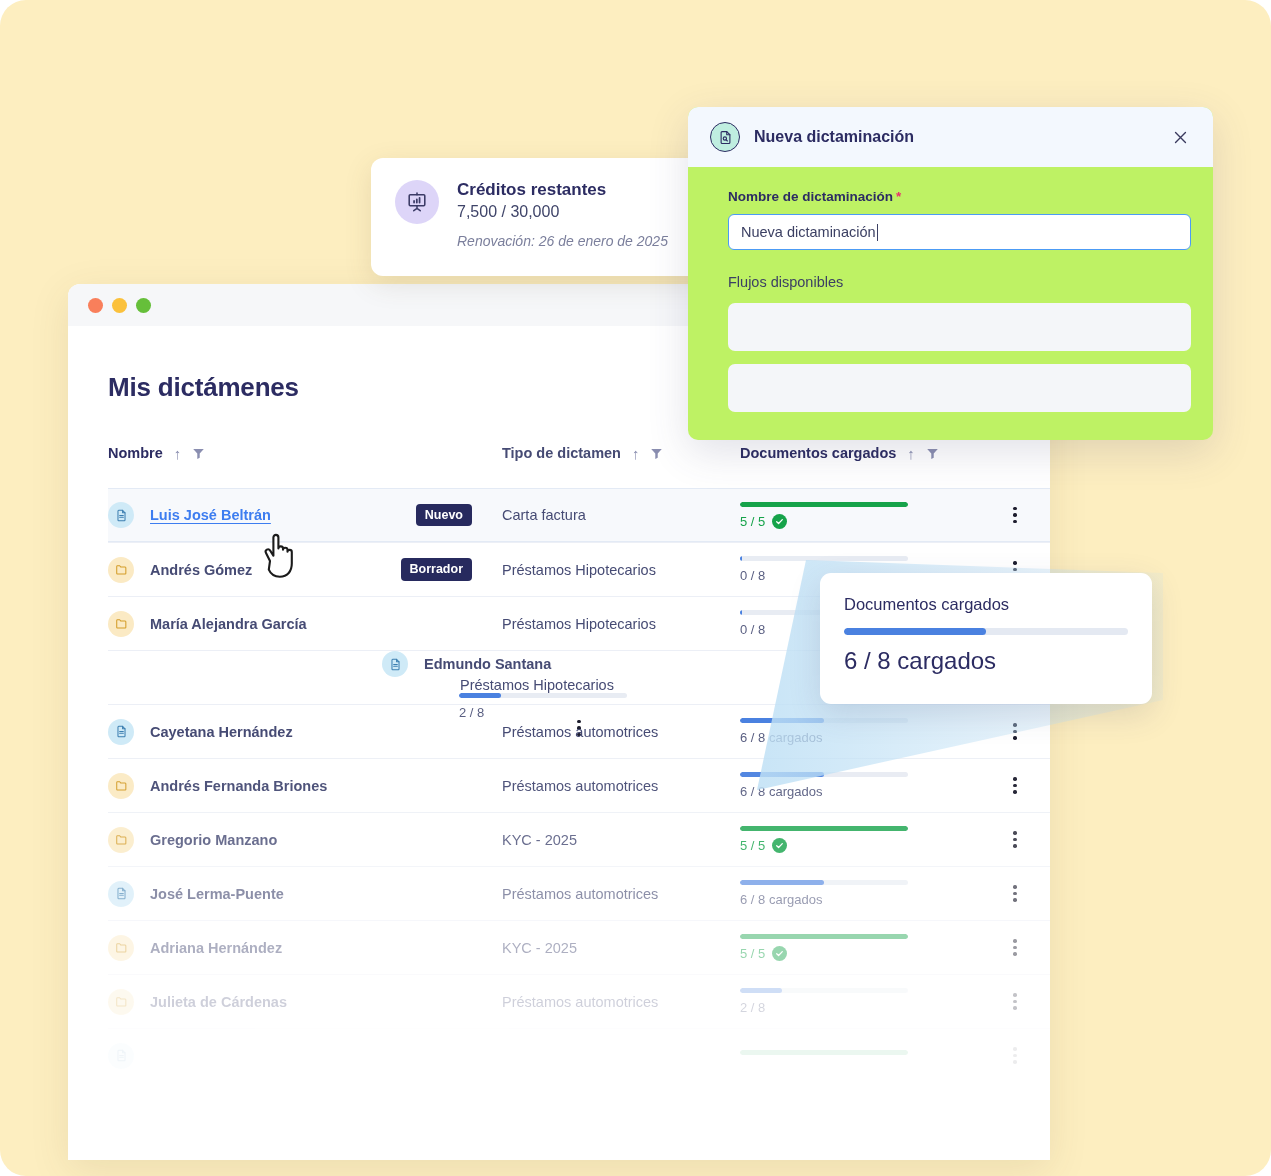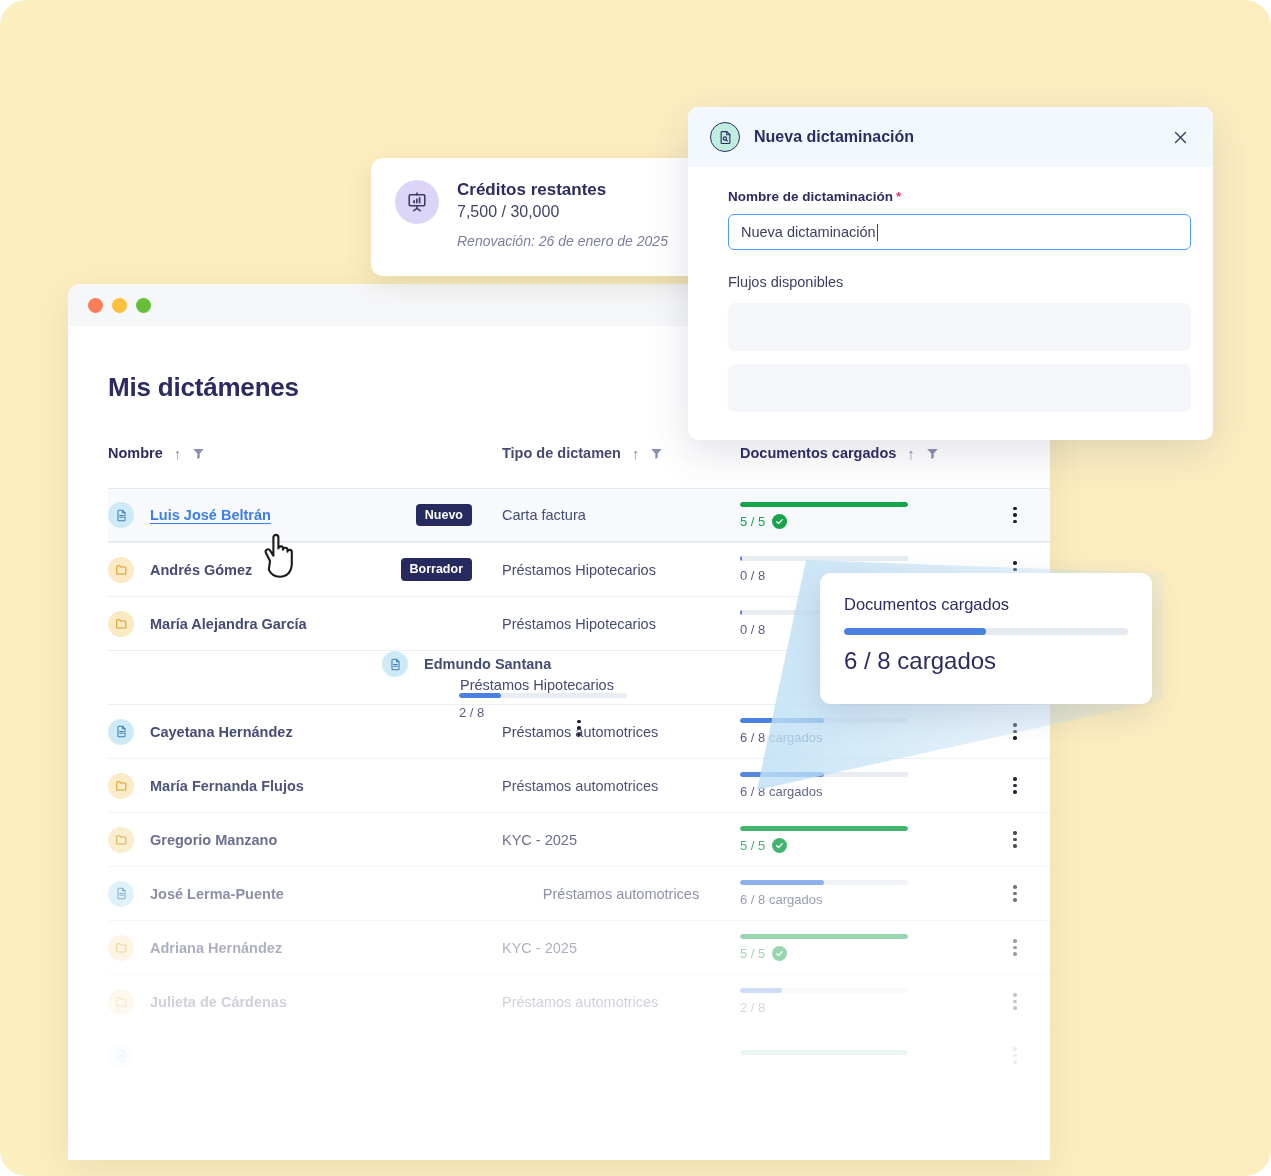--- a/index.html
+++ b/index.html
@@ -151,21 +151,21 @@
   #credits-renewal {
     font-size: 14px; color: #7b7f9c; font-style: italic; margin-top: 12px;
     white-space: nowrap;
   }
 
   
   #modal {
     position: absolute;
     left: 688px; top: 107px;
     width: 525px; height: 333px;
-    background: #ffffff;
+    background: #bef264;
     border-radius: 10px;
     box-shadow: 0 12px 40px rgba(70,70,110,.16);
     overflow: hidden;
     z-index: 5;
   }
   #modal-header {
     height: 60px; background: #f3f8fe;
     display: flex; align-items: center;
     padding: 0 20px 0 22px; gap: 14px;
   }
@@ -438,21 +438,21 @@
                 </span>
               </div>
             </div>
             <div class="row" style="opacity: 0.95;">
               <div class="c-name">
                 <span class="ficon fold">
                   <svg width="13" height="13" viewBox="0 0 24 24" fill="none" stroke="#d39b26" stroke-width="1.9" stroke-linecap="round" stroke-linejoin="round">
                     <path d="M3.2 19.2V6.3a1.2 1.2 0 0 1 1.2-1.2h4.3l2 2.4h8.1a1.2 1.2 0 0 1 1.2 1.2v10.5a1.2 1.2 0 0 1-1.2 1.2H4.4a1.2 1.2 0 0 1-1.2-1.2z"></path>
                   </svg>
                 </span>
-                <span class="rname">María Fernanda Flujos</span>
+                <span class="rname">Andrés Fernanda Briones</span>
               </div>
               <div class="c-type">Préstamos automotrices</div>
               <div class="c-docs">
                 <div class="bar-wrap">
                   <div class="bar">
                     <i style="width: 50%; background: rgb(74, 129, 224);"></i>
                   </div>
                   <div class="bar-label" style="color: rgb(90, 95, 130);">
                     <span>6 / 8 cargados</span>
                   </div>
@@ -492,21 +492,21 @@
                 </div>
               </div>
               <div class="c-menu">
                 <span class="kebab">
                   <i></i>
                   <i></i>
                   <i></i>
                 </span>
               </div>
             </div>
-            <div class="row" style="opacity: 0.62; text-align: center;">
+            <div class="row" style="opacity: 0.62;">
               <div class="c-name">
                 <span class="ficon doc">
                   <svg width="13" height="13" viewBox="0 0 24 24" fill="none" stroke="#3c7fb1" stroke-width="1.9" stroke-linecap="round" stroke-linejoin="round">
                     <path d="M14 2.5H6.8A1.3 1.3 0 0 0 5.5 3.8v16.4a1.3 1.3 0 0 0 1.3 1.3h10.4a1.3 1.3 0 0 0 1.3-1.3V7z"></path>
                     <path d="M14 2.5V7h4.5"></path>
                     <path d="M8.6 12h6.8M8.6 15.4h6.8"></path>
                   </svg>
                 </span>
                 <span class="rname">José Lerma-Puente</span>
               </div>

